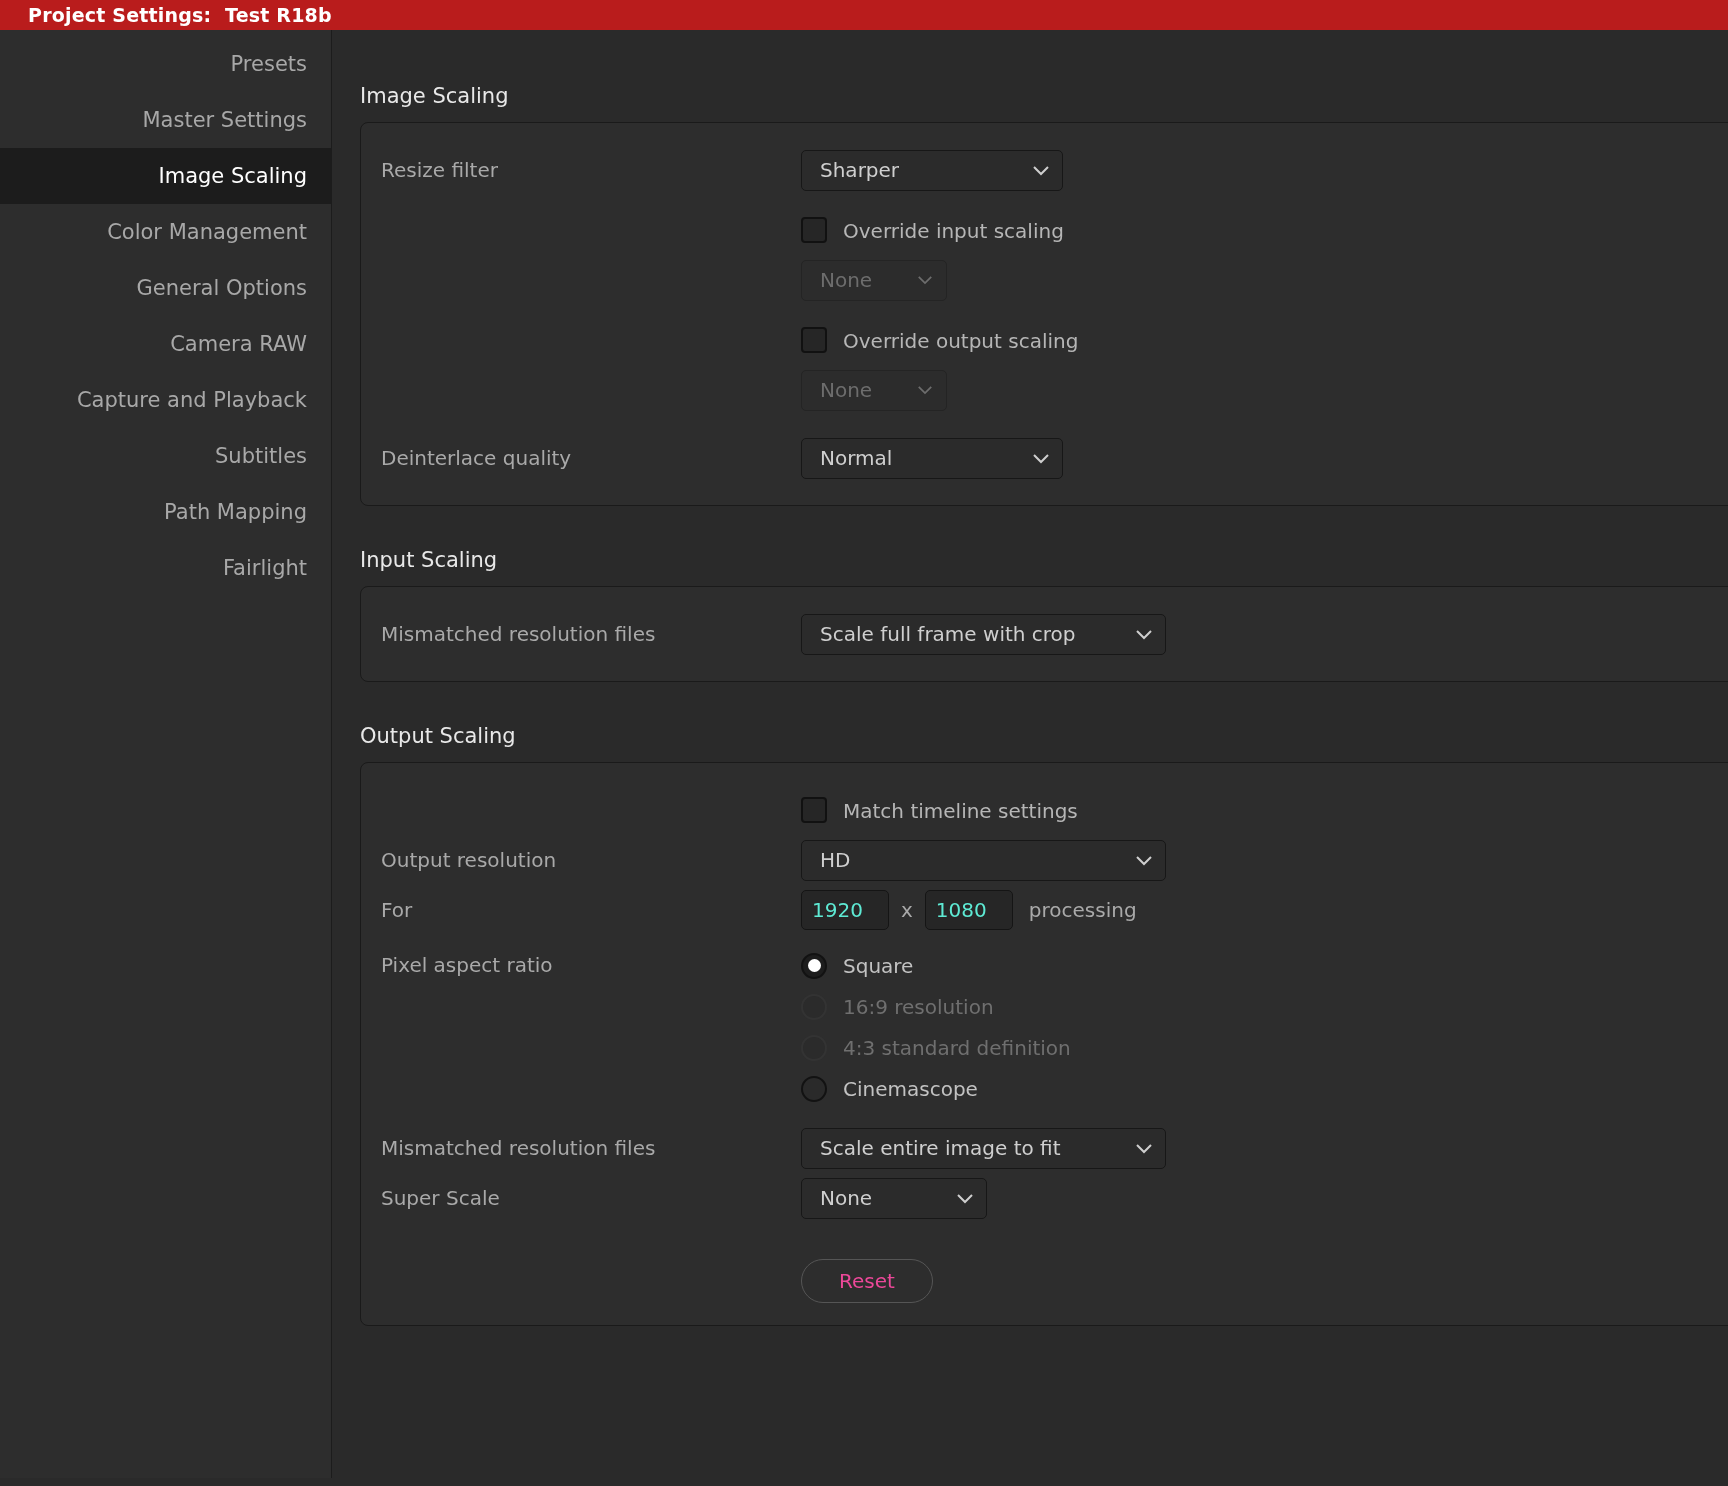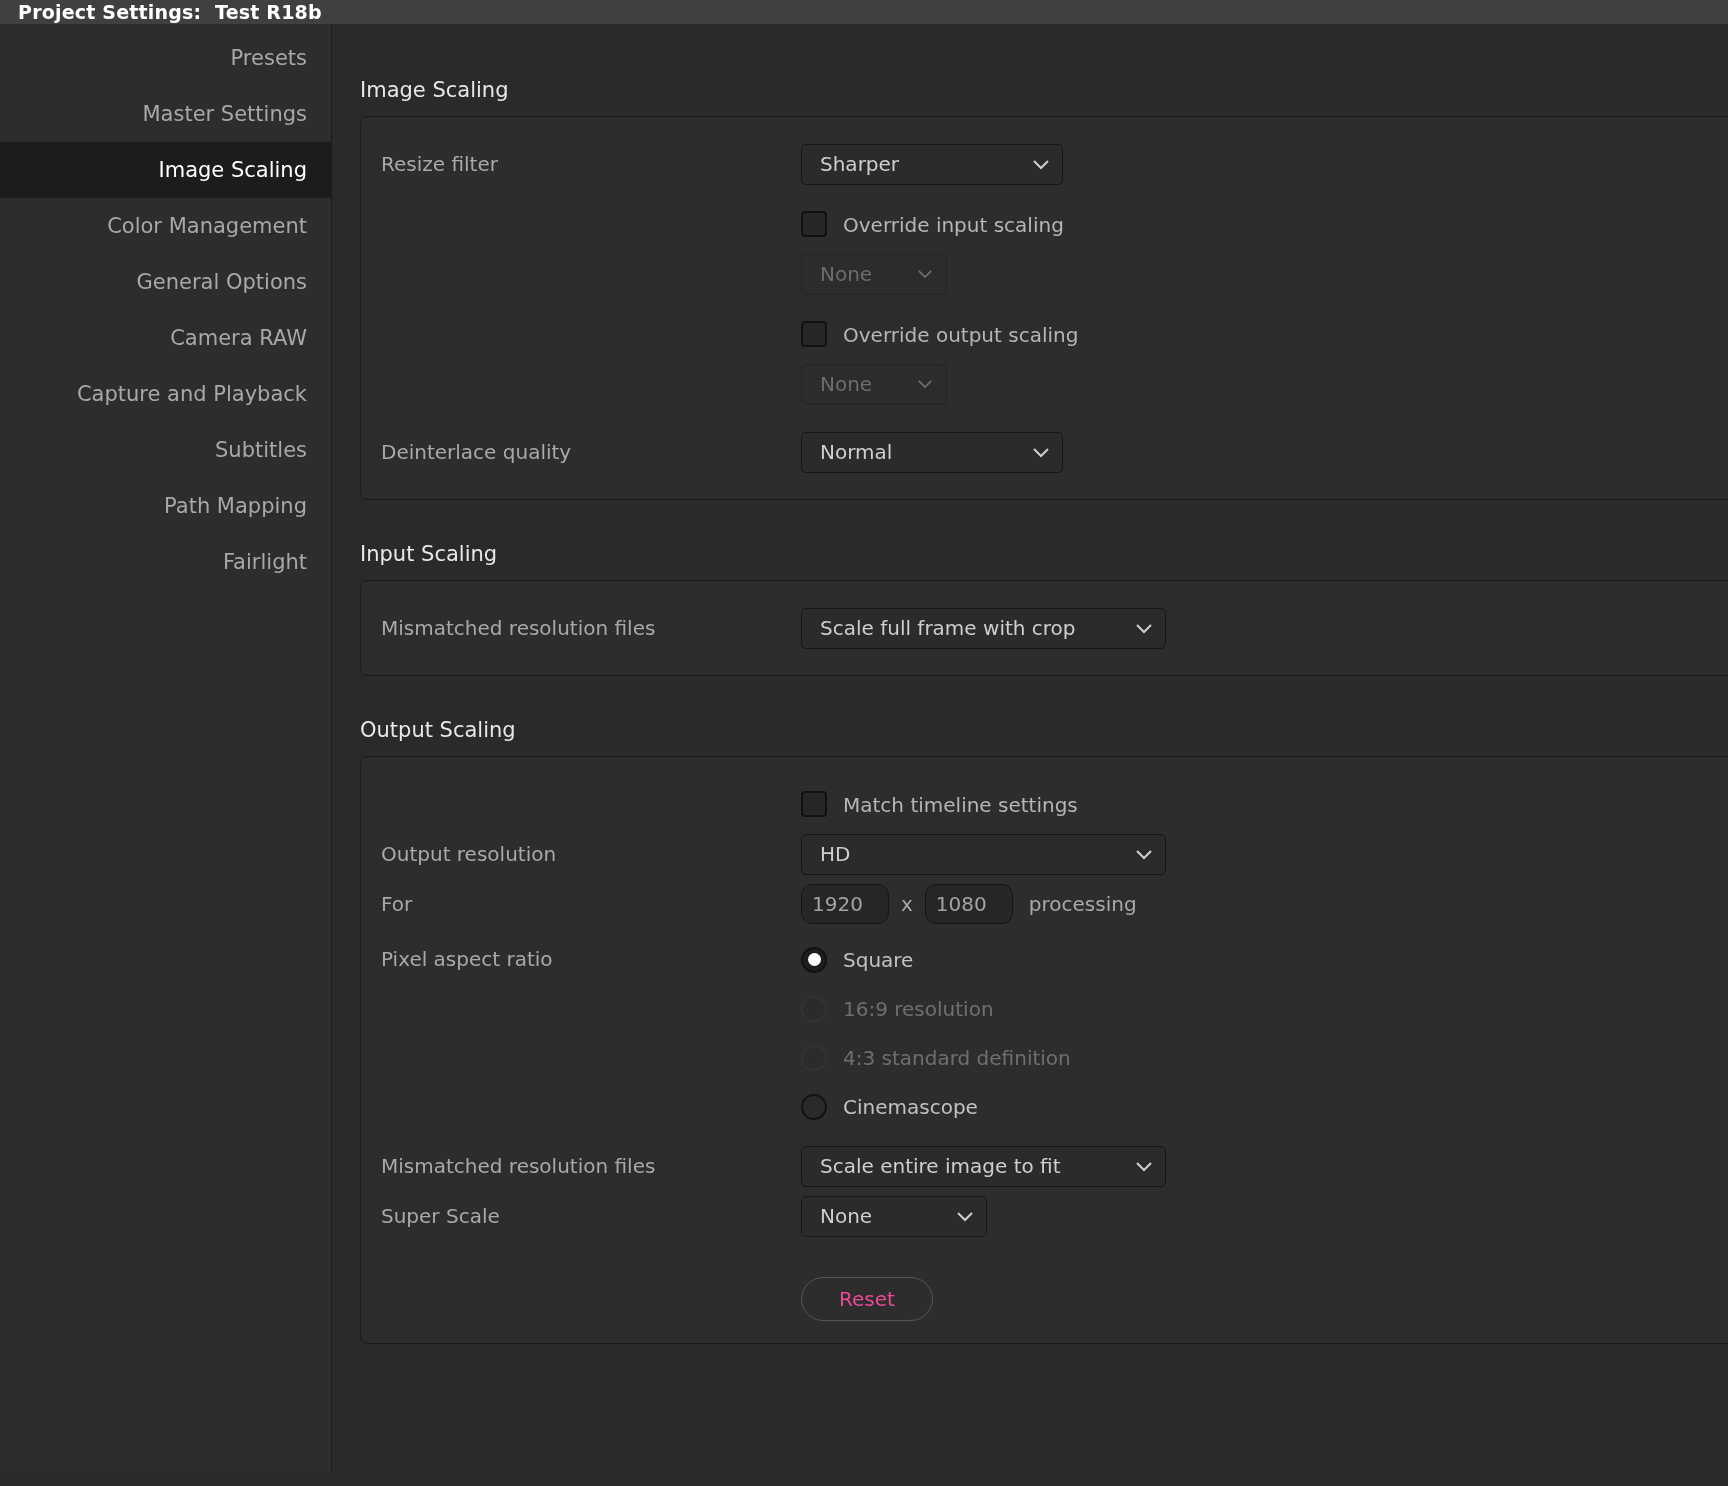--- a/index.html
+++ b/index.html
@@ -8,25 +8,25 @@
   html, body {
     width: 1728px;
     height: 1486px;
     background: #2a2a2a;
     font-family: "DejaVu Sans", "Liberation Sans", sans-serif;
     overflow: hidden;
   }
 
   
   .titlebar {
-    height: 24px;
-    background: #404040;
-    display: flex;
-    align-items: center;
-    padding-left: 18px;
+    height: 30px;
+    background: #b91c1c;
+    display: flex;
+    align-items: center;
+    padding-left: 28px;
   }
   .titlebar-text {
     color: #ffffff;
     font-size: 19px;
     font-weight: bold;
     letter-spacing: 0.2px;
     white-space: pre;
   }
 
   
@@ -155,21 +155,21 @@
     flex: 0 0 26px;
   }
   .cbox-label {
     margin-left: 16px;
     color: #b6b6b6;
     font-size: 20px;
     white-space: nowrap;
   }
 
   
-  .radio-list { display: flex; flex-direction: column; gap: 16px; }
+  .radio-list { display: flex; flex-direction: column; gap: 8px; }
   .radio-row {
     display: flex;
     align-items: center;
     height: 33px;
     cursor: pointer;
   }
   .radio {
     width: 26px;
     height: 26px;
     border-radius: 50%;
@@ -196,24 +196,24 @@
     color: #c2c2c2;
     font-size: 20px;
     white-space: nowrap;
   }
   .radio-label.disabled { color: #6f6f6f; }
 
   
   .numfield {
     background: #262626;
     border: 1px solid #151515;
-    border-radius: 11px;
+    border-radius: 5px;
     height: 40px;
     width: 88px;
-    color: #a3a3a3;
+    color: #5eead4;
     font-size: 20px;
     font-family: "DejaVu Sans", "Liberation Sans", sans-serif;
     padding: 12px 10px;
     outline: none;
   }
   .x-sep {
     color: #a9a9a9;
     font-size: 20px;
     padding: 0 12px;
   }

